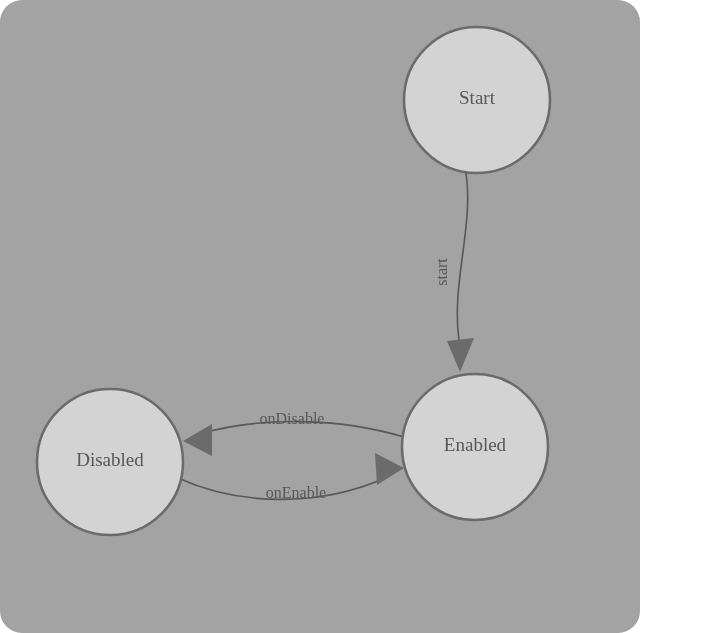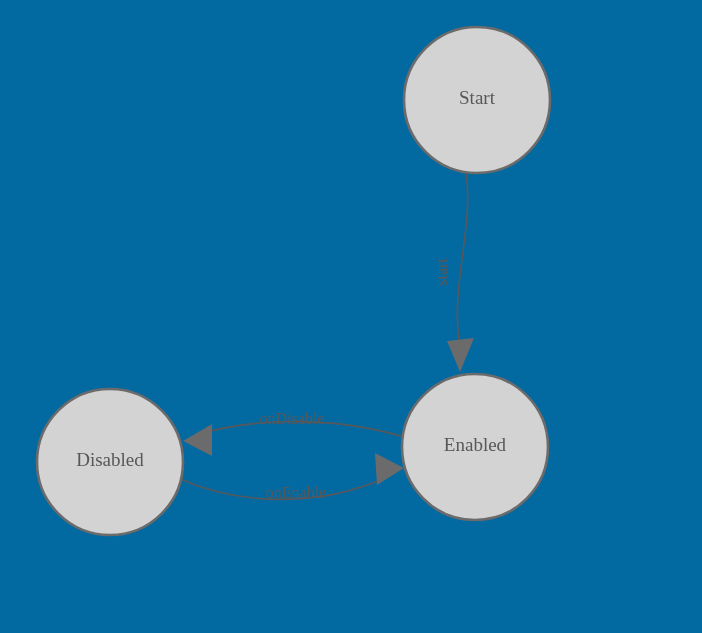--- a/index.html
+++ b/index.html
@@ -9,23 +9,24 @@
     background: #ffffff;
   }
   body {
     width: 702px;
     height: 633px;
     overflow: hidden;
     font-family: "Liberation Serif", "DejaVu Serif", serif;
   }
   #diagram-canvas {
     position: relative;
-    width: 702px;
+    width: 640px;
     height: 633px;
-    background: #0369a1;
+    background: #a3a3a3;
+    border-radius: 22px;
   }
   #diagram-svg {
     position: absolute;
     top: 0;
     left: 0;
     width: 702px;
     height: 633px;
     display: block;
   }
   .node-circle {

